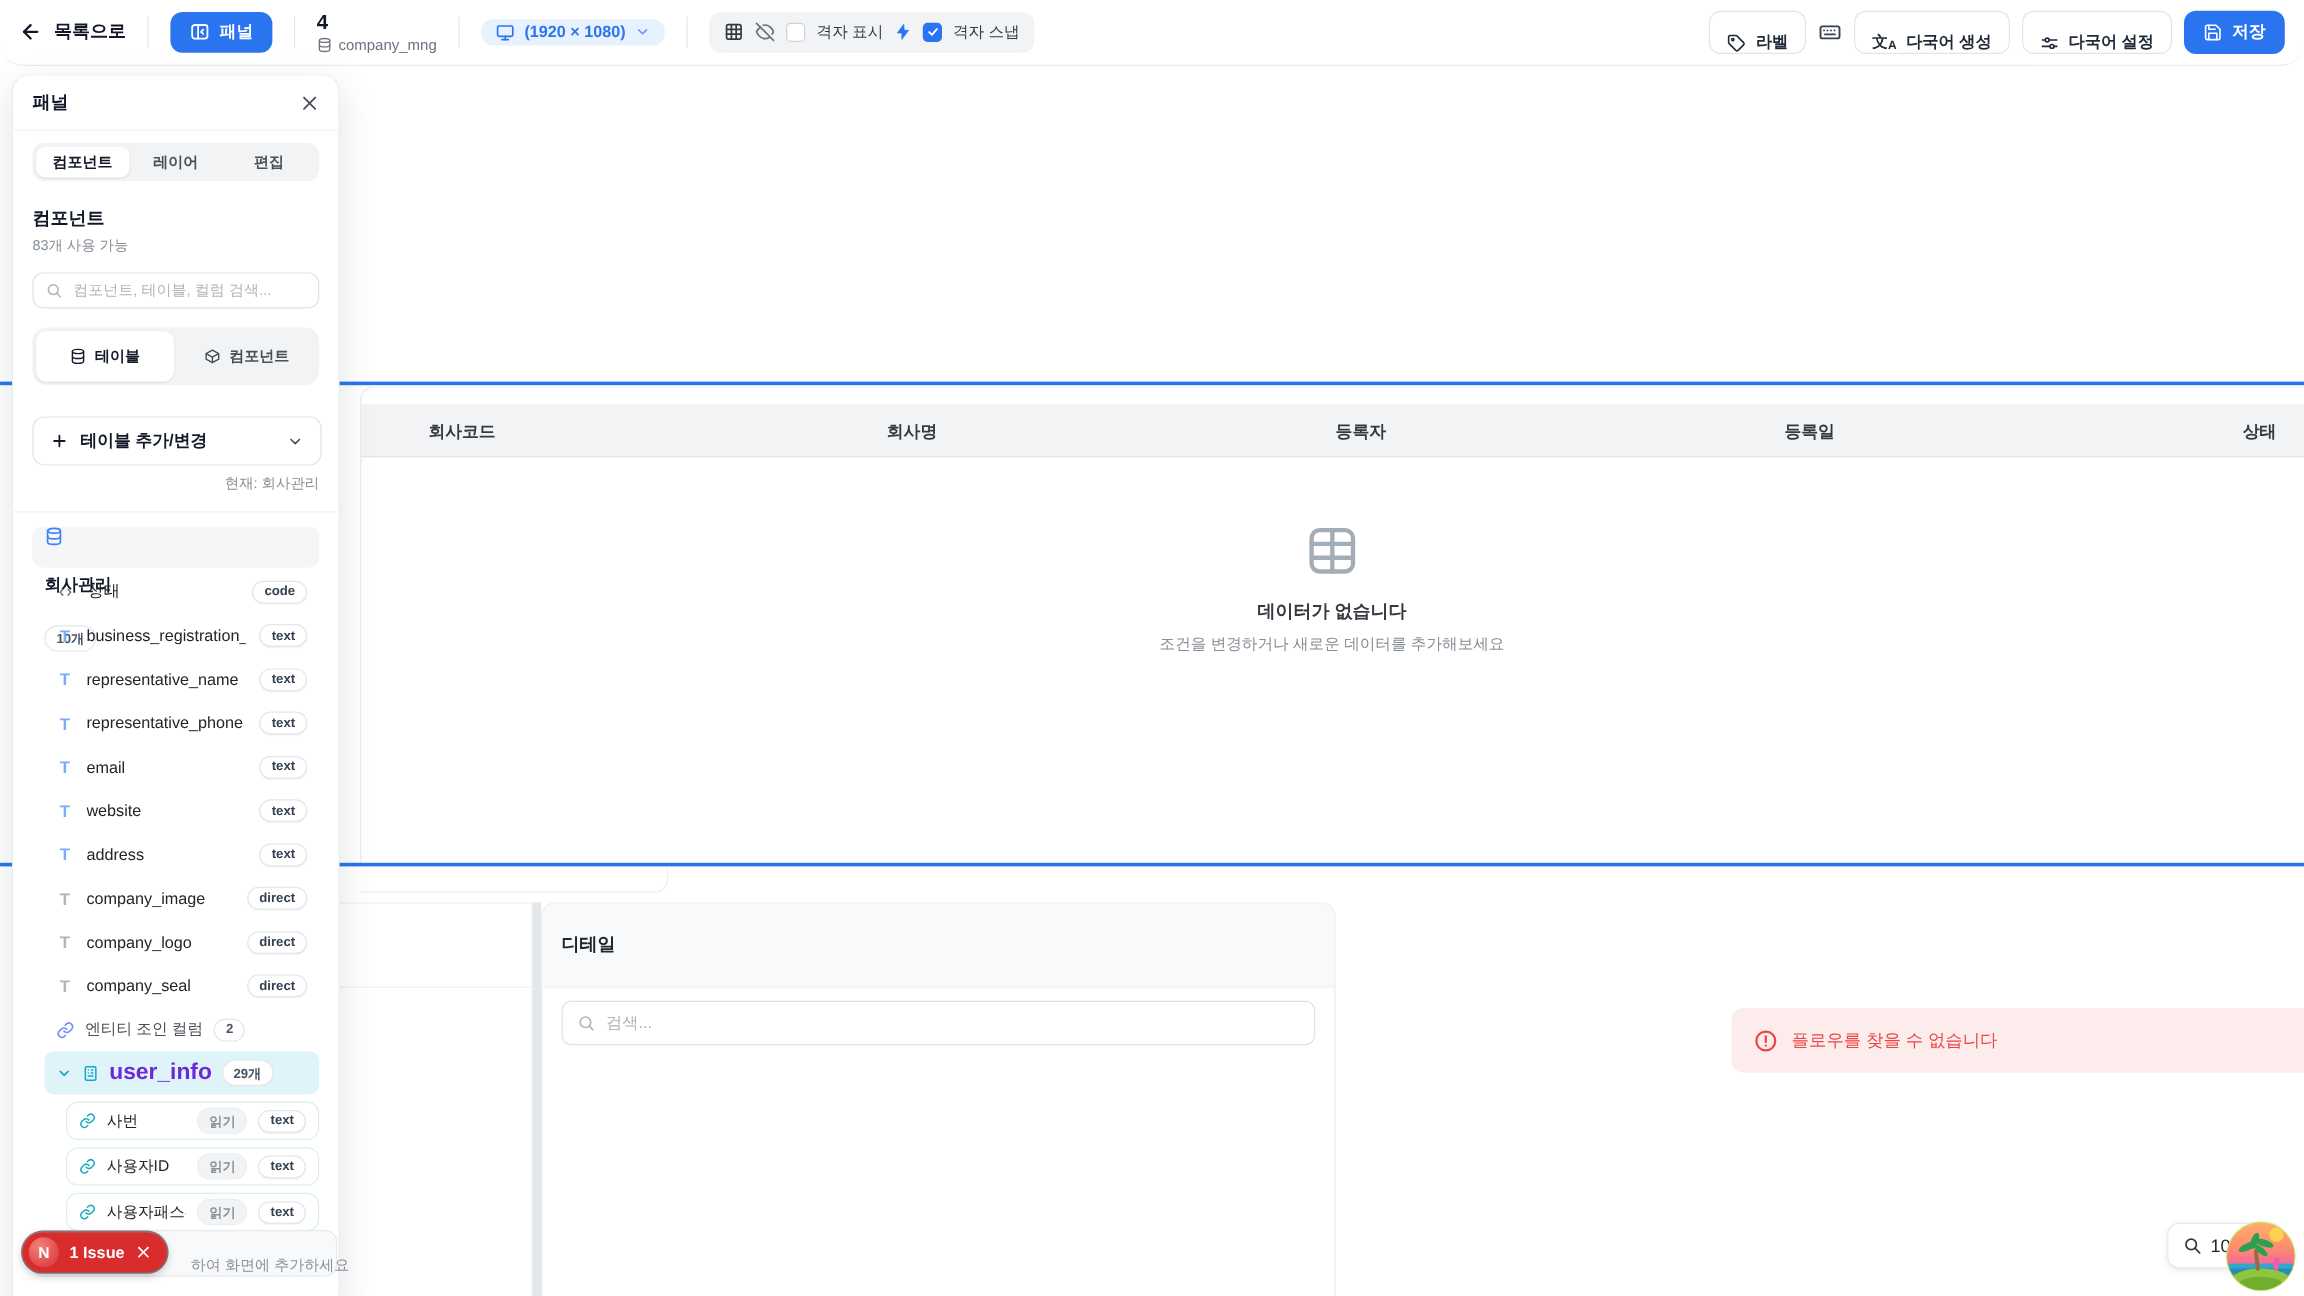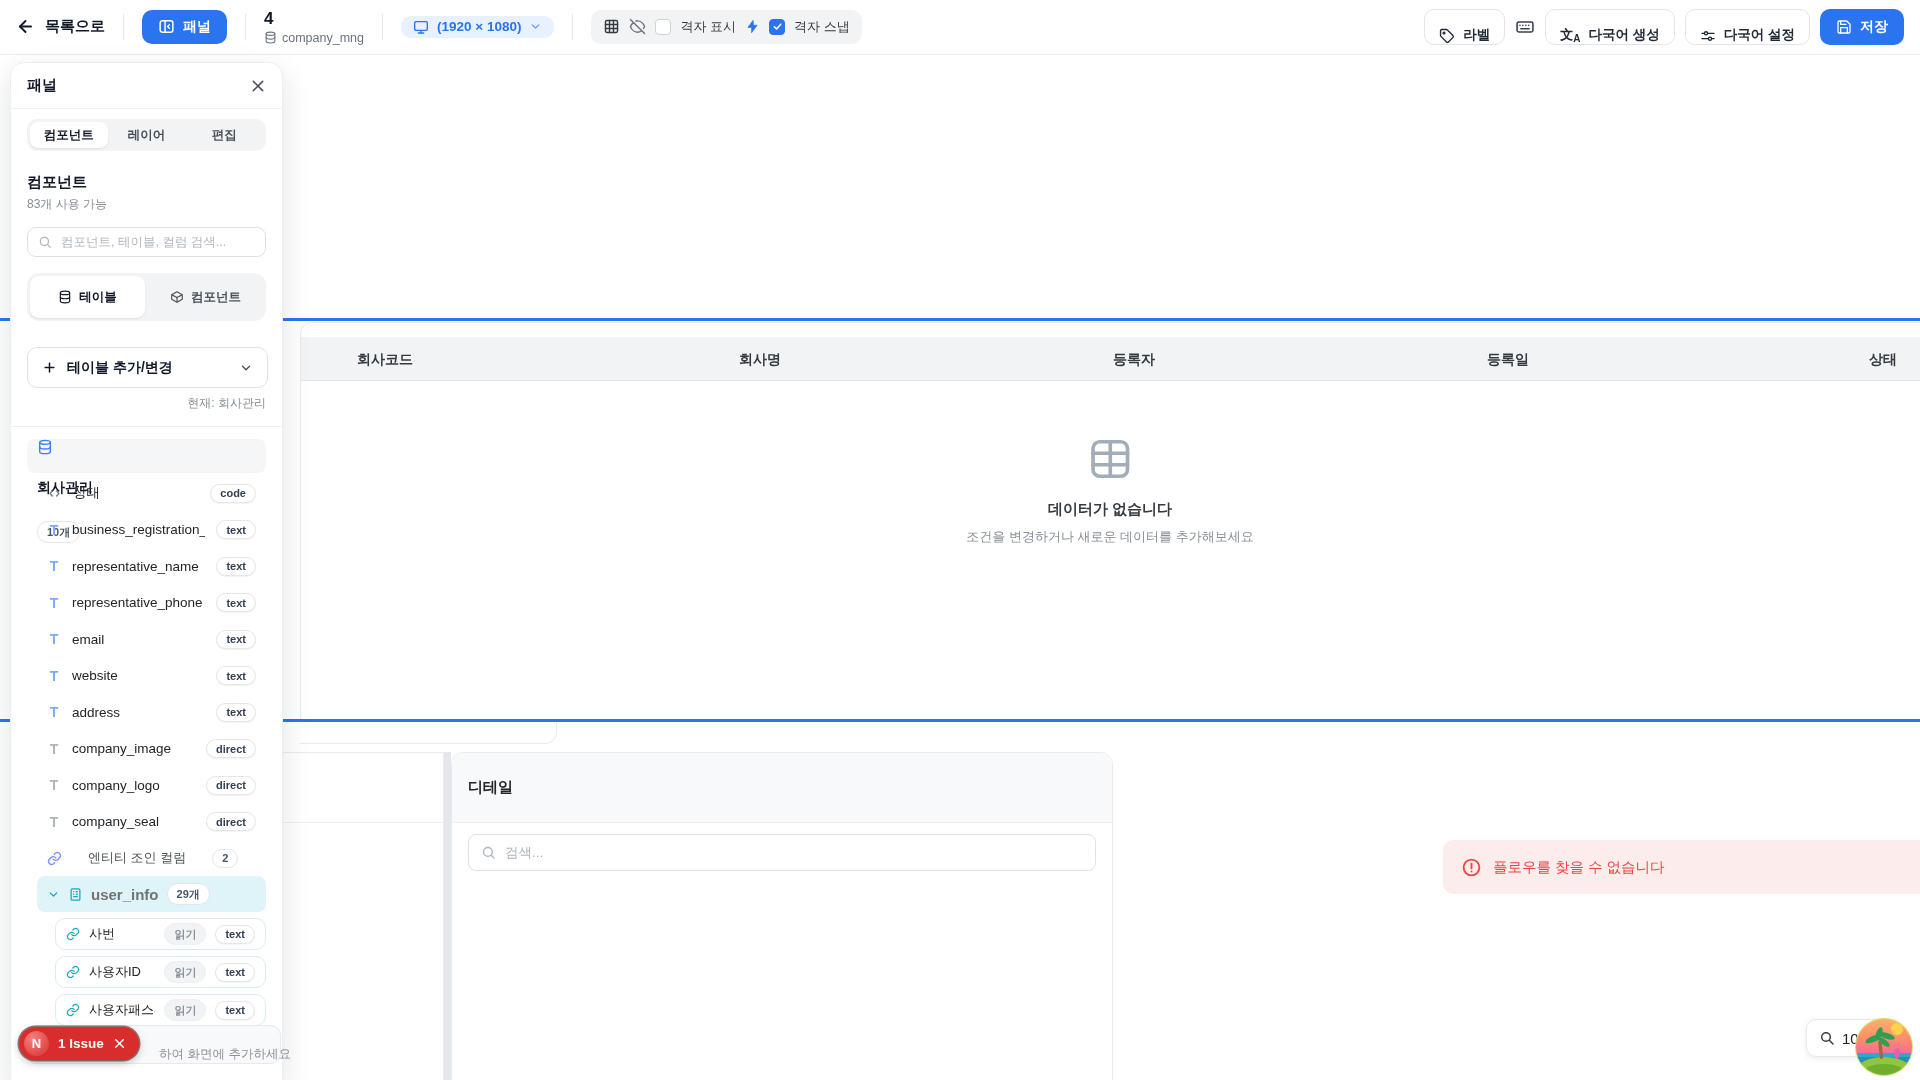--- a/index.html
+++ b/index.html
@@ -2,21 +2,21 @@
 <html><head>
 <meta charset="utf-8">
 <style>
   * { margin:0; padding:0; box-sizing:border-box; }
   html,body { width:1920px; height:1080px; overflow:hidden; background:#fff;
     font-family:"Liberation Sans","DejaVu Sans",sans-serif; }
   .screen { position:relative; width:1920px; height:1080px; overflow:hidden; background:#fff; }
 
   
   .topbar { position:absolute; left:0; top:0; width:1920px; height:55px; background:#fff;
-    border-bottom:1px solid #e9ecef; display:flex; align-items:center; padding:0 16px; z-index:40; }
+    border-bottom:1px solid #e9ecef; display:flex; align-items:center; padding:0 16px; z-index:40;border-radius:19px; }
   .tb-left { display:flex; align-items:center; gap:12px; }
   .tb-right { margin-left:auto; display:flex; align-items:center; gap:10px; }
   .vdiv { width:1px; height:26px; background:#e5e7eb; margin:0 6px; }
   .icon-btn { display:flex; align-items:center; justify-content:center; background:none; border:none; cursor:pointer; color:#374151; }
   .back-group { display:flex; align-items:center; gap:10px; cursor:pointer; }
   .back-label { font-size:15px; font-weight:700; color:#111827; }
   .btn-blue { display:flex; align-items:center; gap:8px; background:#2b74f0; color:#fff; border:none;
     border-radius:10px; height:34px; padding:0 16px; font-size:14px; font-weight:700; cursor:pointer; }
   .title-block { display:flex; flex-direction:column; justify-content:center; line-height:1.15; }
   .title-num { font-size:17px; font-weight:700; color:#111827; }
@@ -101,25 +101,25 @@
   .group-name { font-size:14px; font-weight:700; color:#111827; }
   .badge { border-radius:999px; font-size:11px; font-weight:700; padding:2.5px 9px; white-space:nowrap; }
   .badge-count { background:#fff; border:1px solid #e3e6ea; color:#475467; }
   .badge-type { background:#fff; border:1px solid #e3e6ea; box-shadow:0 1px 1px rgba(0,0,0,.05); color:#344054; }
   .badge-soft { background:#f1f3f5; color:#8a919a; border:1px solid #eceff1; }
   .col-list { margin-top:2px; }
   .col-row { height:36.5px; display:flex; align-items:center; gap:11px; padding:0 26px 0 36px; cursor:grab; }
   .col-name { font-size:13.5px; color:#212529; flex:1; overflow:hidden; white-space:nowrap; }
   .t-ico { font-size:14px; font-weight:700; width:14px; text-align:center; flex:none; }
   .t-blue { color:#7cacf8; } .t-grey { color:#adb5bd; }
-  .join-sec { display:flex; align-items:center; gap:26px; padding:8px 16px 0 36px; height:28px; }
+  .join-sec { display:flex; align-items:center; gap:9px; padding:8px 16px 0 36px; height:28px; }
   .join-sec-lbl { font-size:13px; color:#495057; }
   .userinfo-row { margin:8px 16px 0 26px; height:36px; background:#dff4f9; border-radius:8px;
     display:flex; align-items:center; gap:8px; padding:0 10px; cursor:pointer; }
-  .userinfo-name { font-size:15px; font-weight:700; color:#737373; }
+  .userinfo-name { font-size:19px; font-weight:700; color:#6d28d9; }
   .join-card { margin:6px 16px 0 44px; height:32px; background:#fff; border:1px solid #d9edf3;
     border-radius:10px; display:flex; align-items:center; gap:9px; padding:0 10px; cursor:grab; }
   .join-card .col-name { font-size:13px; }
   .join-card-partial { margin:8px 16px 0 44px; height:14px; background:#fdffff;
     border:1px solid #d9edf3; border-bottom:none; border-radius:10px 10px 0 0; }
   .hint-box { position:absolute; left:15px; top:962px; width:255px; height:39px; background:#f8f9fa;
     border:1px solid #e6e9ed; border-radius:10px; display:flex; align-items:flex-end; padding-left:132px; }
   .hint-text { font-size:12.5px; color:#8a919a; white-space:nowrap; }
   .issue-pill { position:absolute; left:8px; top:964px; height:33px; background:#d92c2c;
     border-radius:999px; display:flex; align-items:center; gap:9px; padding:0 13px 0 5px;

